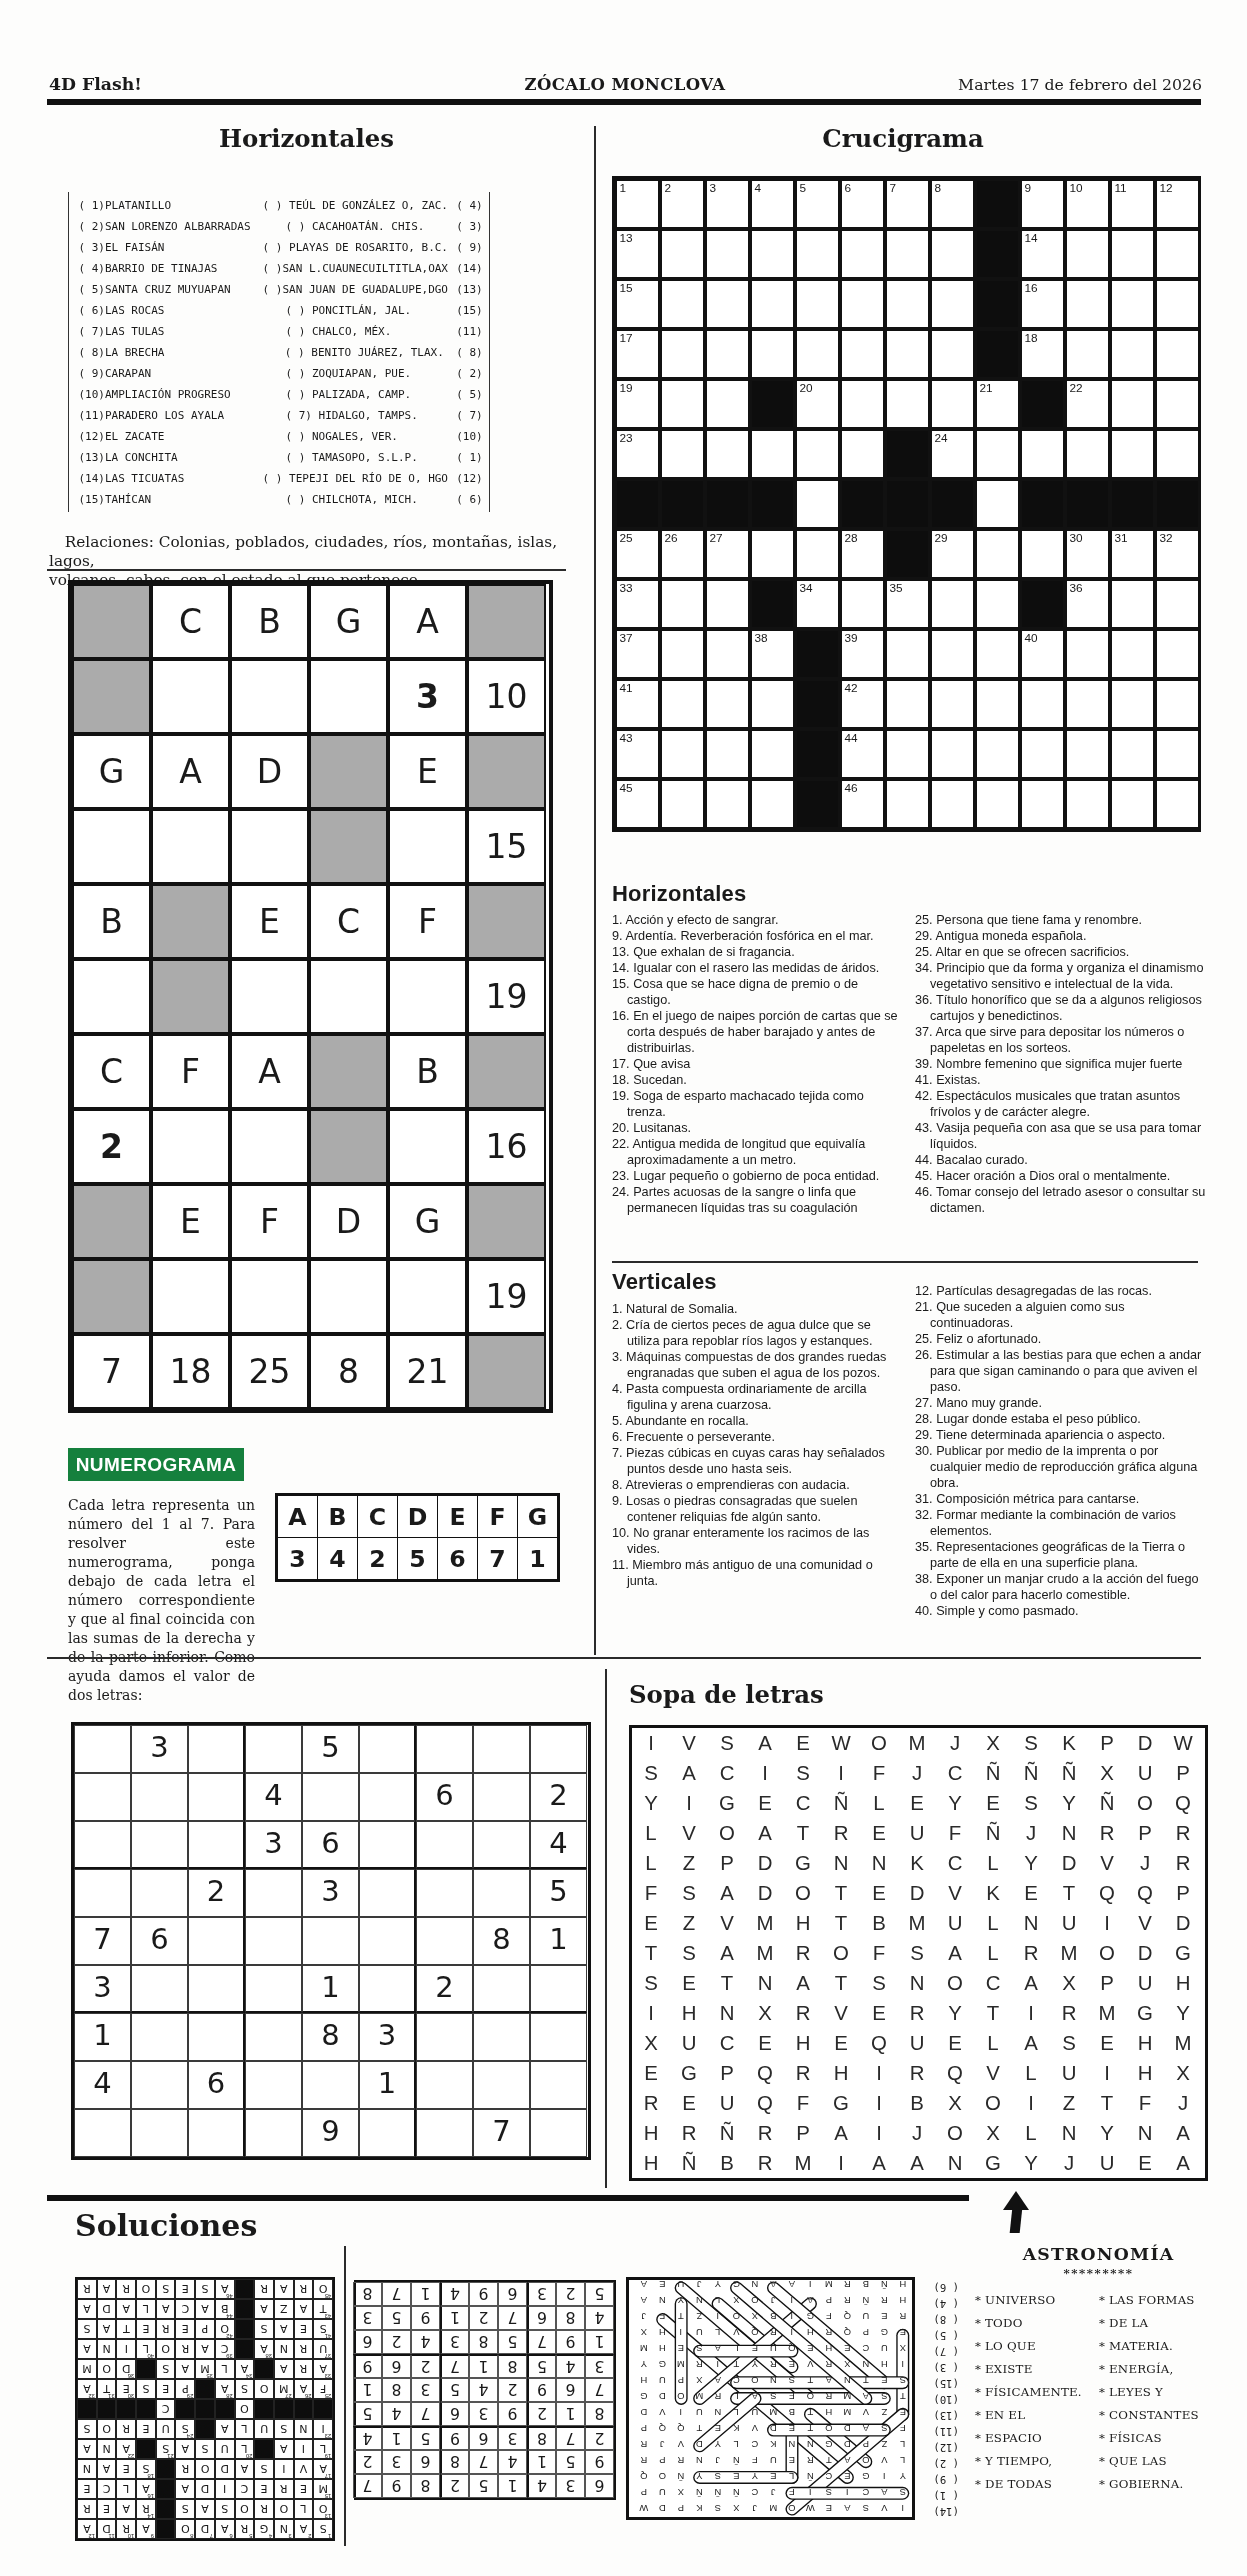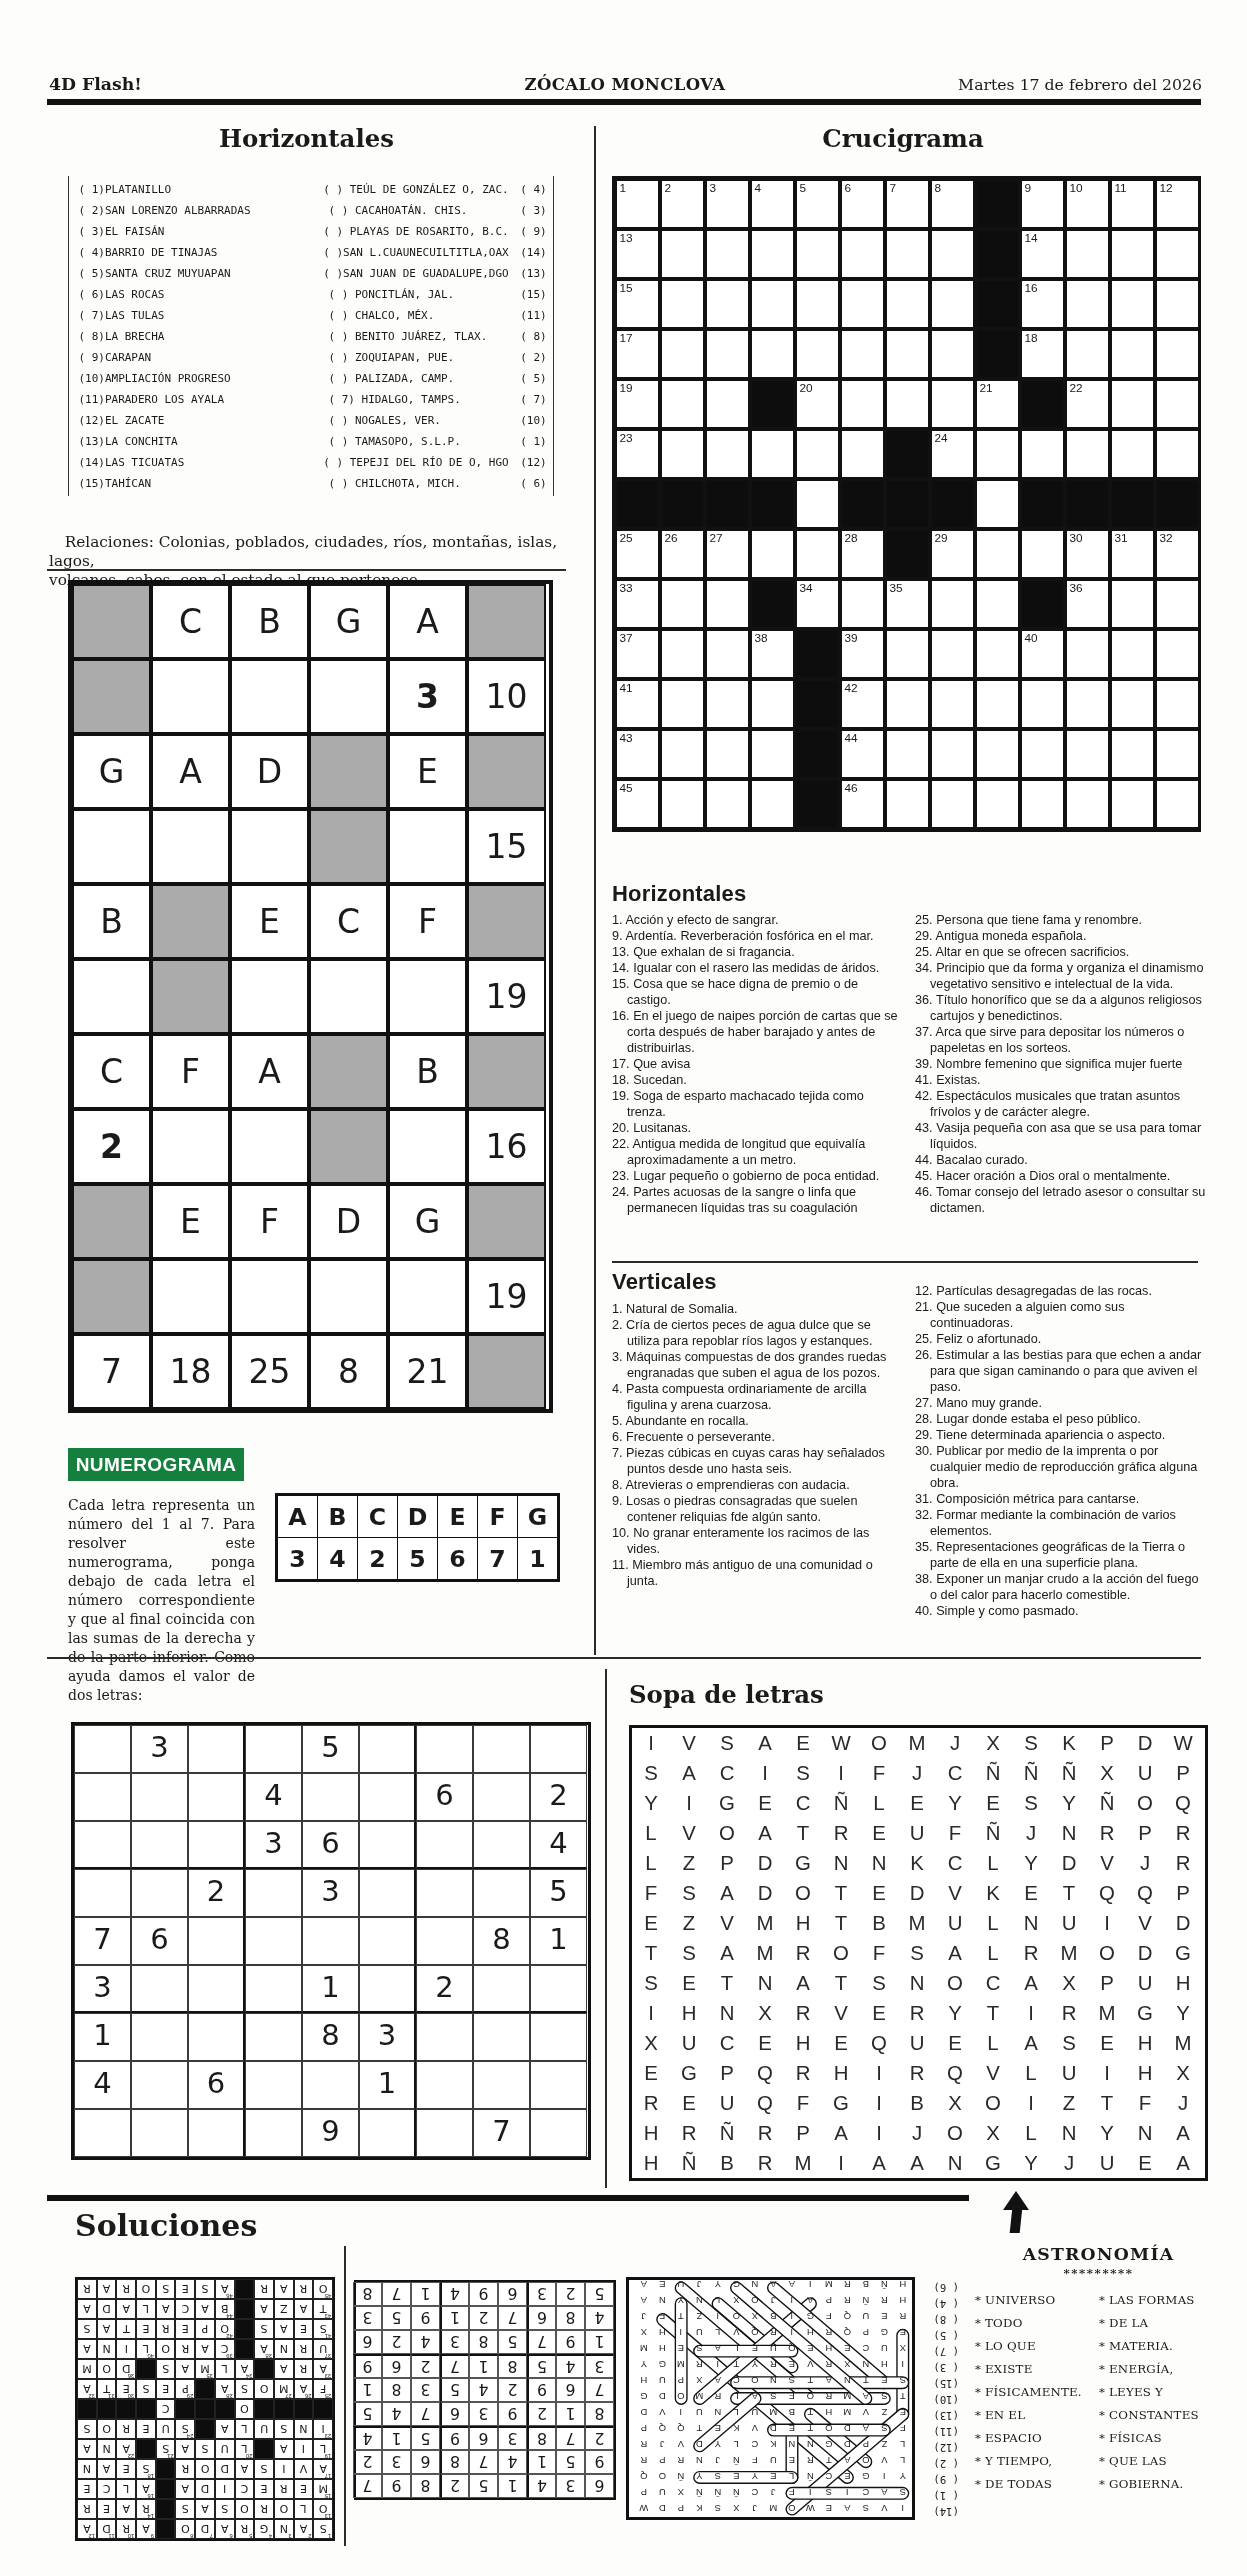--- a/index.html
+++ b/index.html
@@ -14,24 +14,24 @@
   .mast-right{left:887px;top:75px;width:315px;text-align:right;font:15.7px "DejaVu Serif",serif;}
   .mast-rule{left:47px;top:99px;width:1154px;height:5.5px;background:#111;}
 
   .vrule{width:1.6px;background:#2b2b2b;}
   .hrule{height:1.6px;background:#2b2b2b;}
 
   
   .sec-title{font:bold 24.4px "DejaVu Serif",serif;}
 
   
-  .rel-box{left:68px;top:176px;width:486px;border-left:1.6px solid #333;border-right:1.6px solid #333;padding:3.1px 0 1.6px 0;box-sizing:border-box;}
+  .rel-box{left:68px;top:192px;width:422px;border-left:1.6px solid #333;border-right:1.6px solid #333;padding:3.1px 0 1.6px 0;box-sizing:border-box;}
   .rel-row{display:flex;height:21px;font:11px "DejaVu Sans Mono",monospace;white-space:pre;align-items:center;}
   .rel-l{width:207px;padding-left:9.4px;}
-  .rel-r{flex:1;margin-left:43px;}
+  .rel-r{flex:1;}
   .rel-n{width:39px;text-align:right;padding-right:6.3px;}
   .note-line{font:15.3px "DejaVu Serif",serif;line-height:19px;}
   .note-line.ind{text-indent:15.7px;margin-top:23px;}
   .note-line.ctr{text-align:center;}
 
   
   .ng-grid{left:68px;top:580px;display:grid;grid-template-columns:repeat(6,79px);grid-auto-rows:75px;border:4.7px solid #111;background:#fff;width:477px;}
   .ng-cell{border:2.4px solid #111;display:flex;align-items:center;justify-content:center;font:33px "DejaVu Sans",sans-serif;background:#fff;}
   .ng-cell.gray{background:#ababab;}
   .ng-cell.given{font-weight:bold;}

